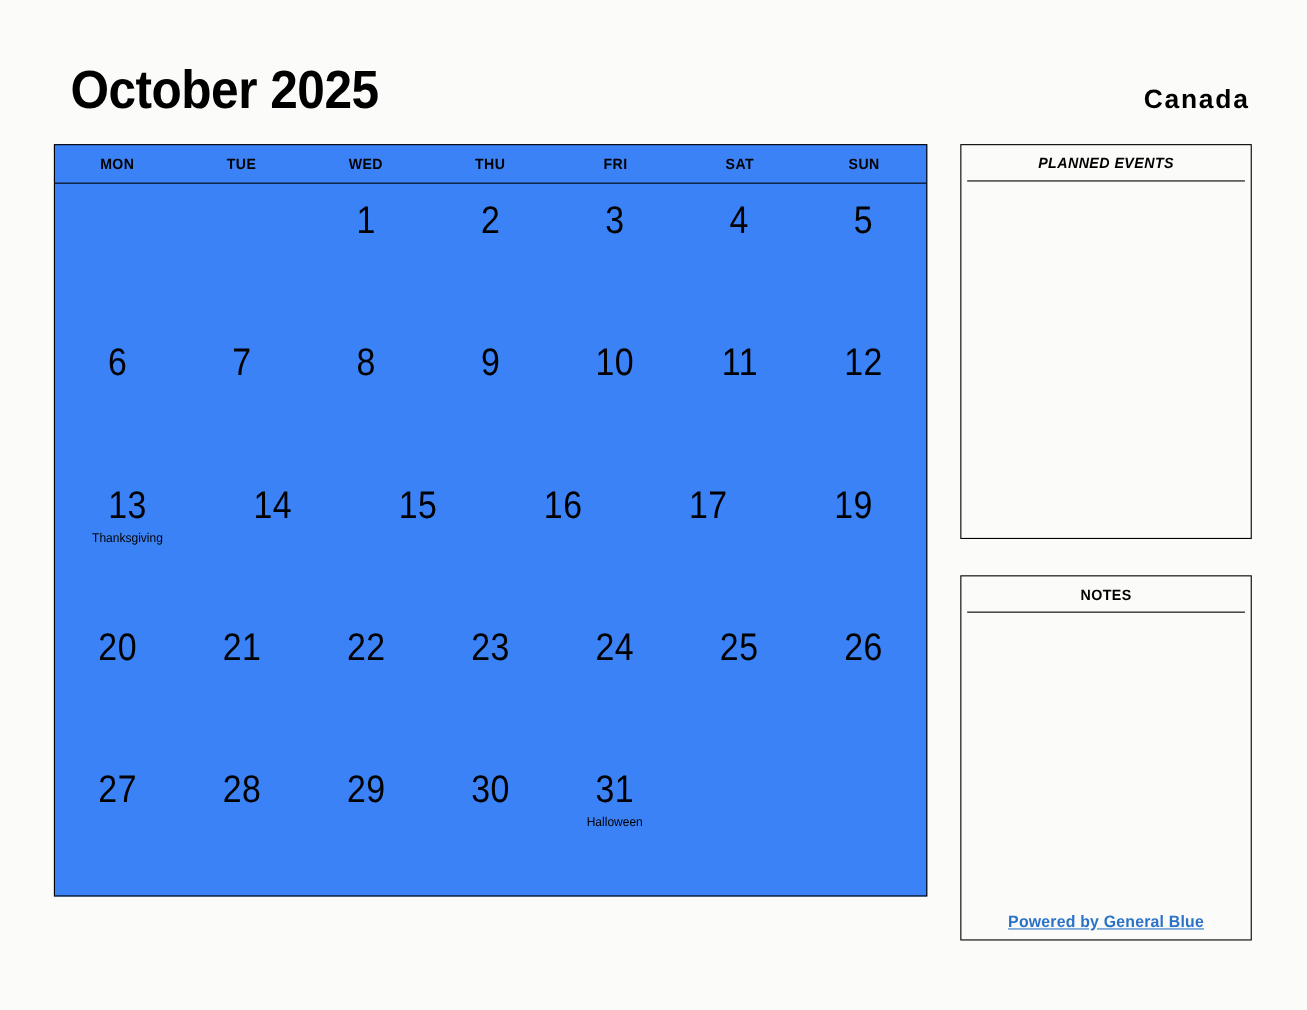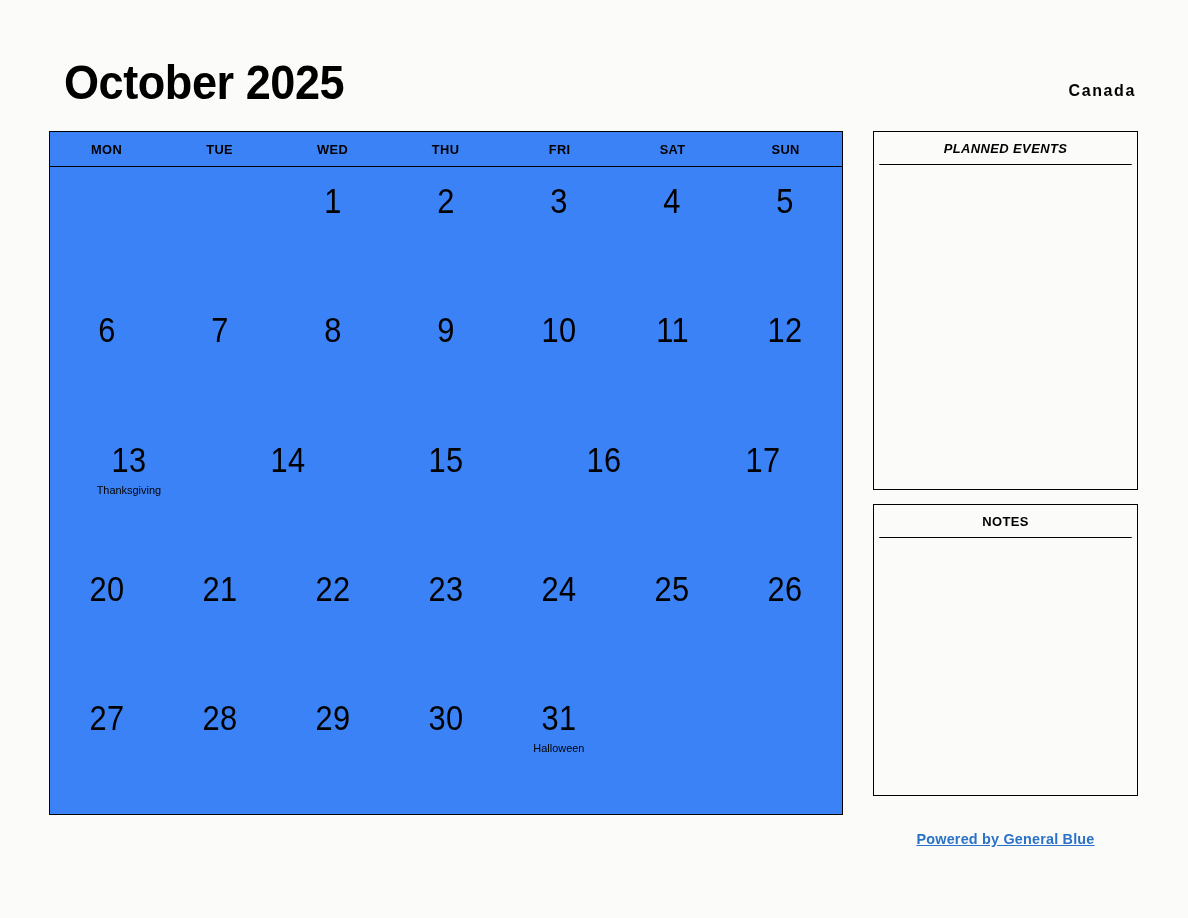--- a/index.html
+++ b/index.html
@@ -39,21 +39,21 @@
     line-height: 56px;
     letter-spacing: -0.5px;
     transform: scaleX(0.92);
     transform-origin: left top;
     white-space: nowrap;
   }
   .cal-country {
     position: absolute;
     right: 52px;
     top: 78px;
-    font-size: 16px;
+    font-size: 24px;
     font-weight: bold;
     letter-spacing: 1.6px;
     line-height: 26px;
     white-space: nowrap;
   }
 
   
   .calendar {
     position: absolute;
     left: 49px;
@@ -124,22 +124,22 @@
     border: 1.5px solid #000000;
     box-sizing: border-box;
     background: #fbfbf9;
   }
   .panel-events {
     top: 131px;
     height: 359px;
     font-style: italic;
   }
   .panel-notes {
-    top: 504px;
-    height: 292px;
+    top: 523px;
+    height: 332px;
   }
   .panel-header {
     height: 32px;
     border-bottom: 1.5px solid #000000;
     display: flex;
     align-items: center;
     justify-content: center;
     font-size: 13.5px;
     font-weight: bold;
     letter-spacing: 0.4px;
@@ -244,20 +244,23 @@
           </div>
           <div class="day-cell">
             <div class="day-number">15</div>
           </div>
           <div class="day-cell">
             <div class="day-number">16</div>
           </div>
           <div class="day-cell">
             <div class="day-number">17</div>
           </div>
+          <div class="day-cell">
+            <div class="day-number">19</div>
+          </div>
         </div>
         <div class="week-row">
           <div class="day-cell">
             <div class="day-number">20</div>
           </div>
           <div class="day-cell">
             <div class="day-number">21</div>
           </div>
           <div class="day-cell">
             <div class="day-number">22</div>

